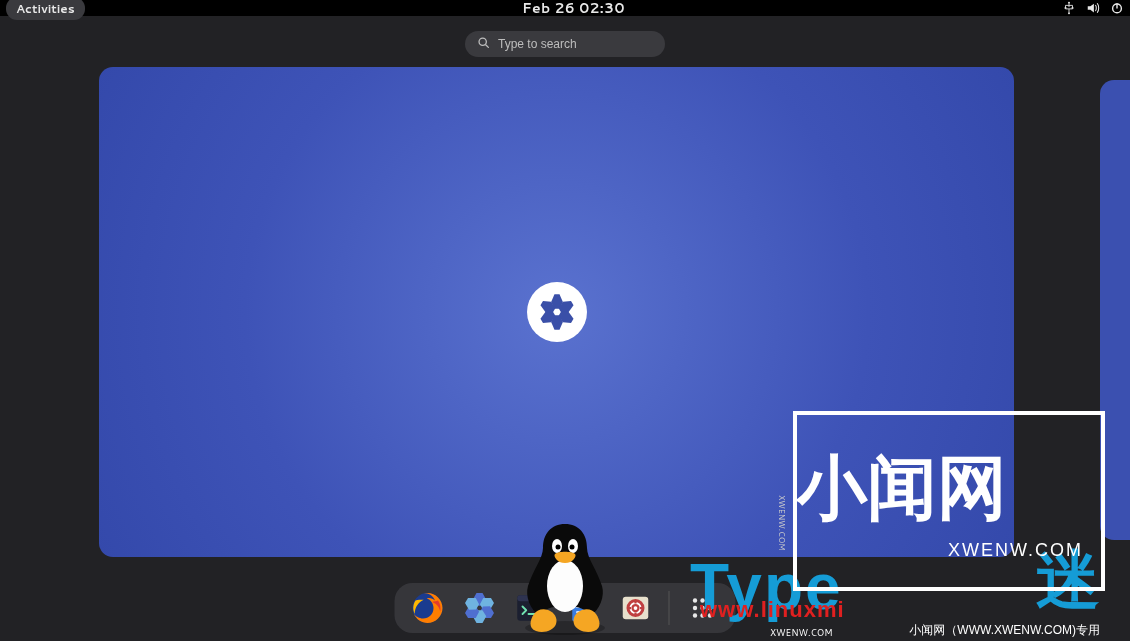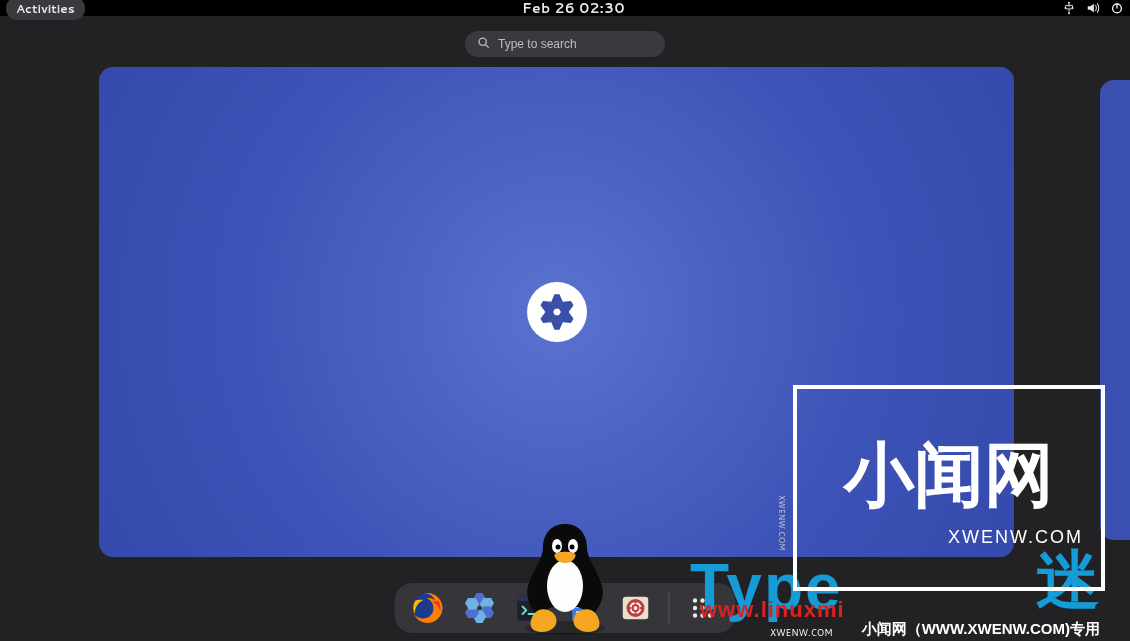--- a/index.html
+++ b/index.html
@@ -153,26 +153,26 @@
     right: 30px; bottom: 17px;
     font-size: 64px;
     font-weight: 900;
     color: #159cd6;
     pointer-events: none;
     font-family: "Microsoft YaHei","PingFang SC",sans-serif;
   }
   .xbox {
     position: absolute;
     right: 25px; bottom: 50px;
-    width: 312px; height: 206px;
+    width: 312px; height: 180px;
     border: 4px solid #fff;
     pointer-events: none;
     display: flex;
     flex-direction: column;
-    align-items: center;
+    align-items: flex-start;
     justify-content: center;
     gap: 4px;
   }
   .xbox .big {
     color: #fff;
     font-size: 70px;
     font-weight: 900;
     font-family: "Microsoft YaHei","PingFang SC",sans-serif;
   }
   .xbox .small {
@@ -191,23 +191,22 @@
     color: #ccc;
     writing-mode: vertical-rl;
     pointer-events: none;
   }
   .footer1 {
     position: absolute; bottom: 2px; left: 770px;
     font-size: 9px; color: #fff; pointer-events: none;
   }
   .footer2 {
     position: absolute; bottom: 2px; right: 30px;
-    font-size: 15px; color: #fff; pointer-events: none;
+    font-size: 12px; color: #fff; pointer-events: none;
     font-family: "Microsoft YaHei", Arial, sans-serif;
-    font-weight: bold;
   }
 </style>
 </head>
 <body>
 
 <div class="topbar">
   <div class="activities">
     <span>Activities</span>
   </div>
   <div class="clock">Feb 26  02:30</div>

